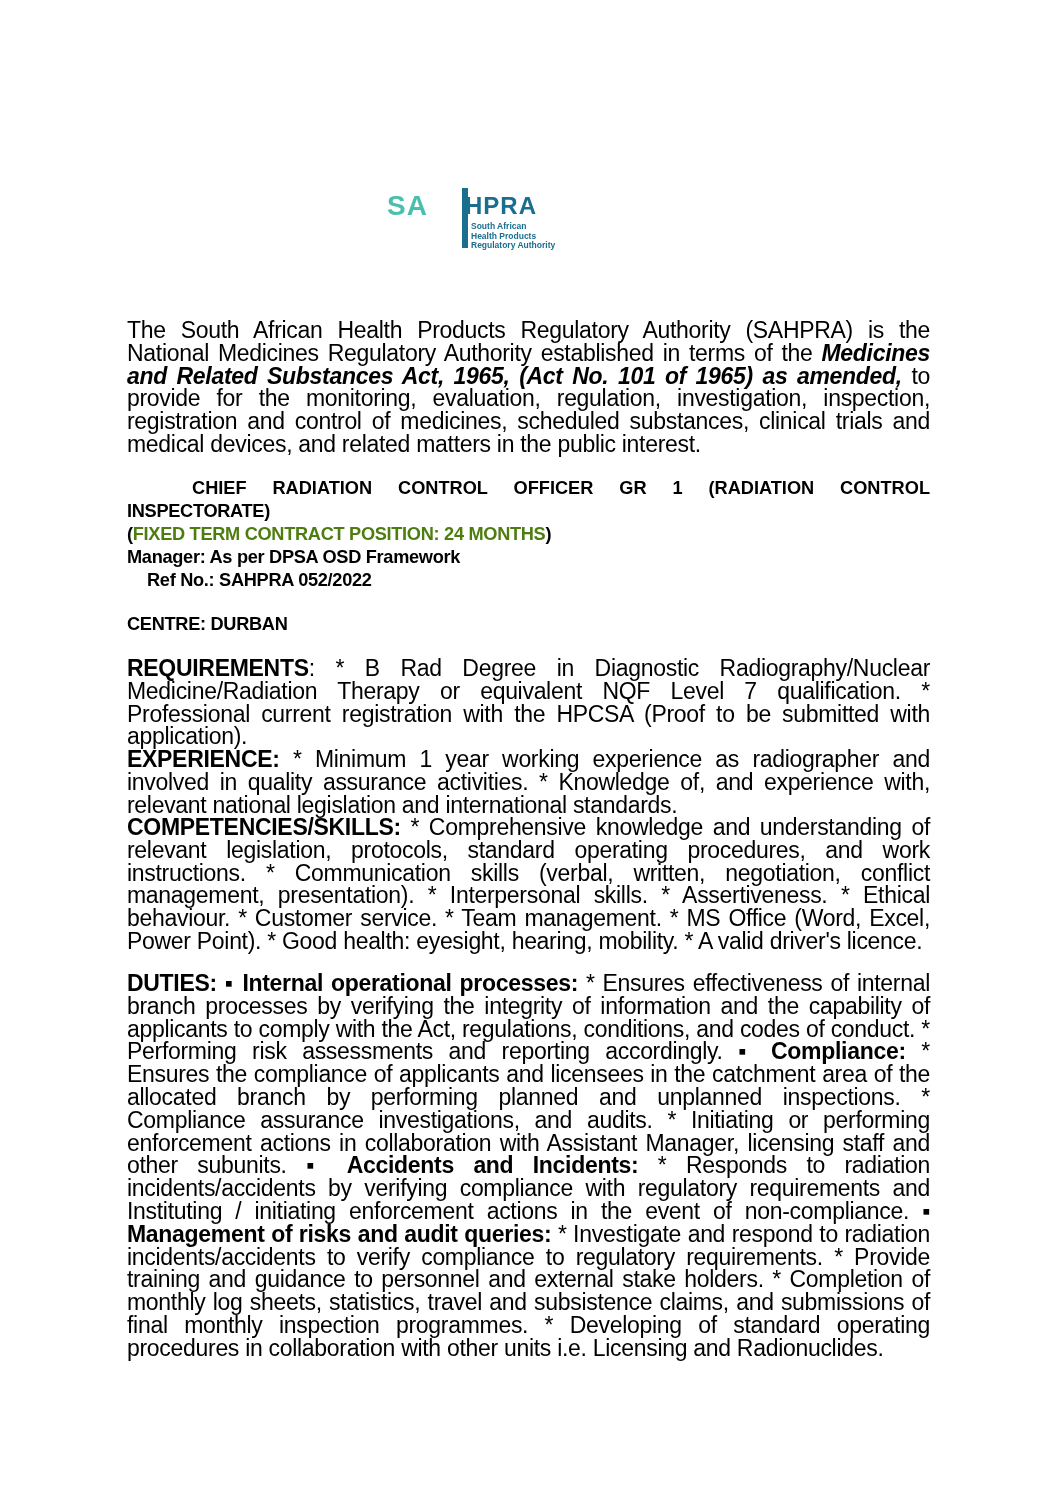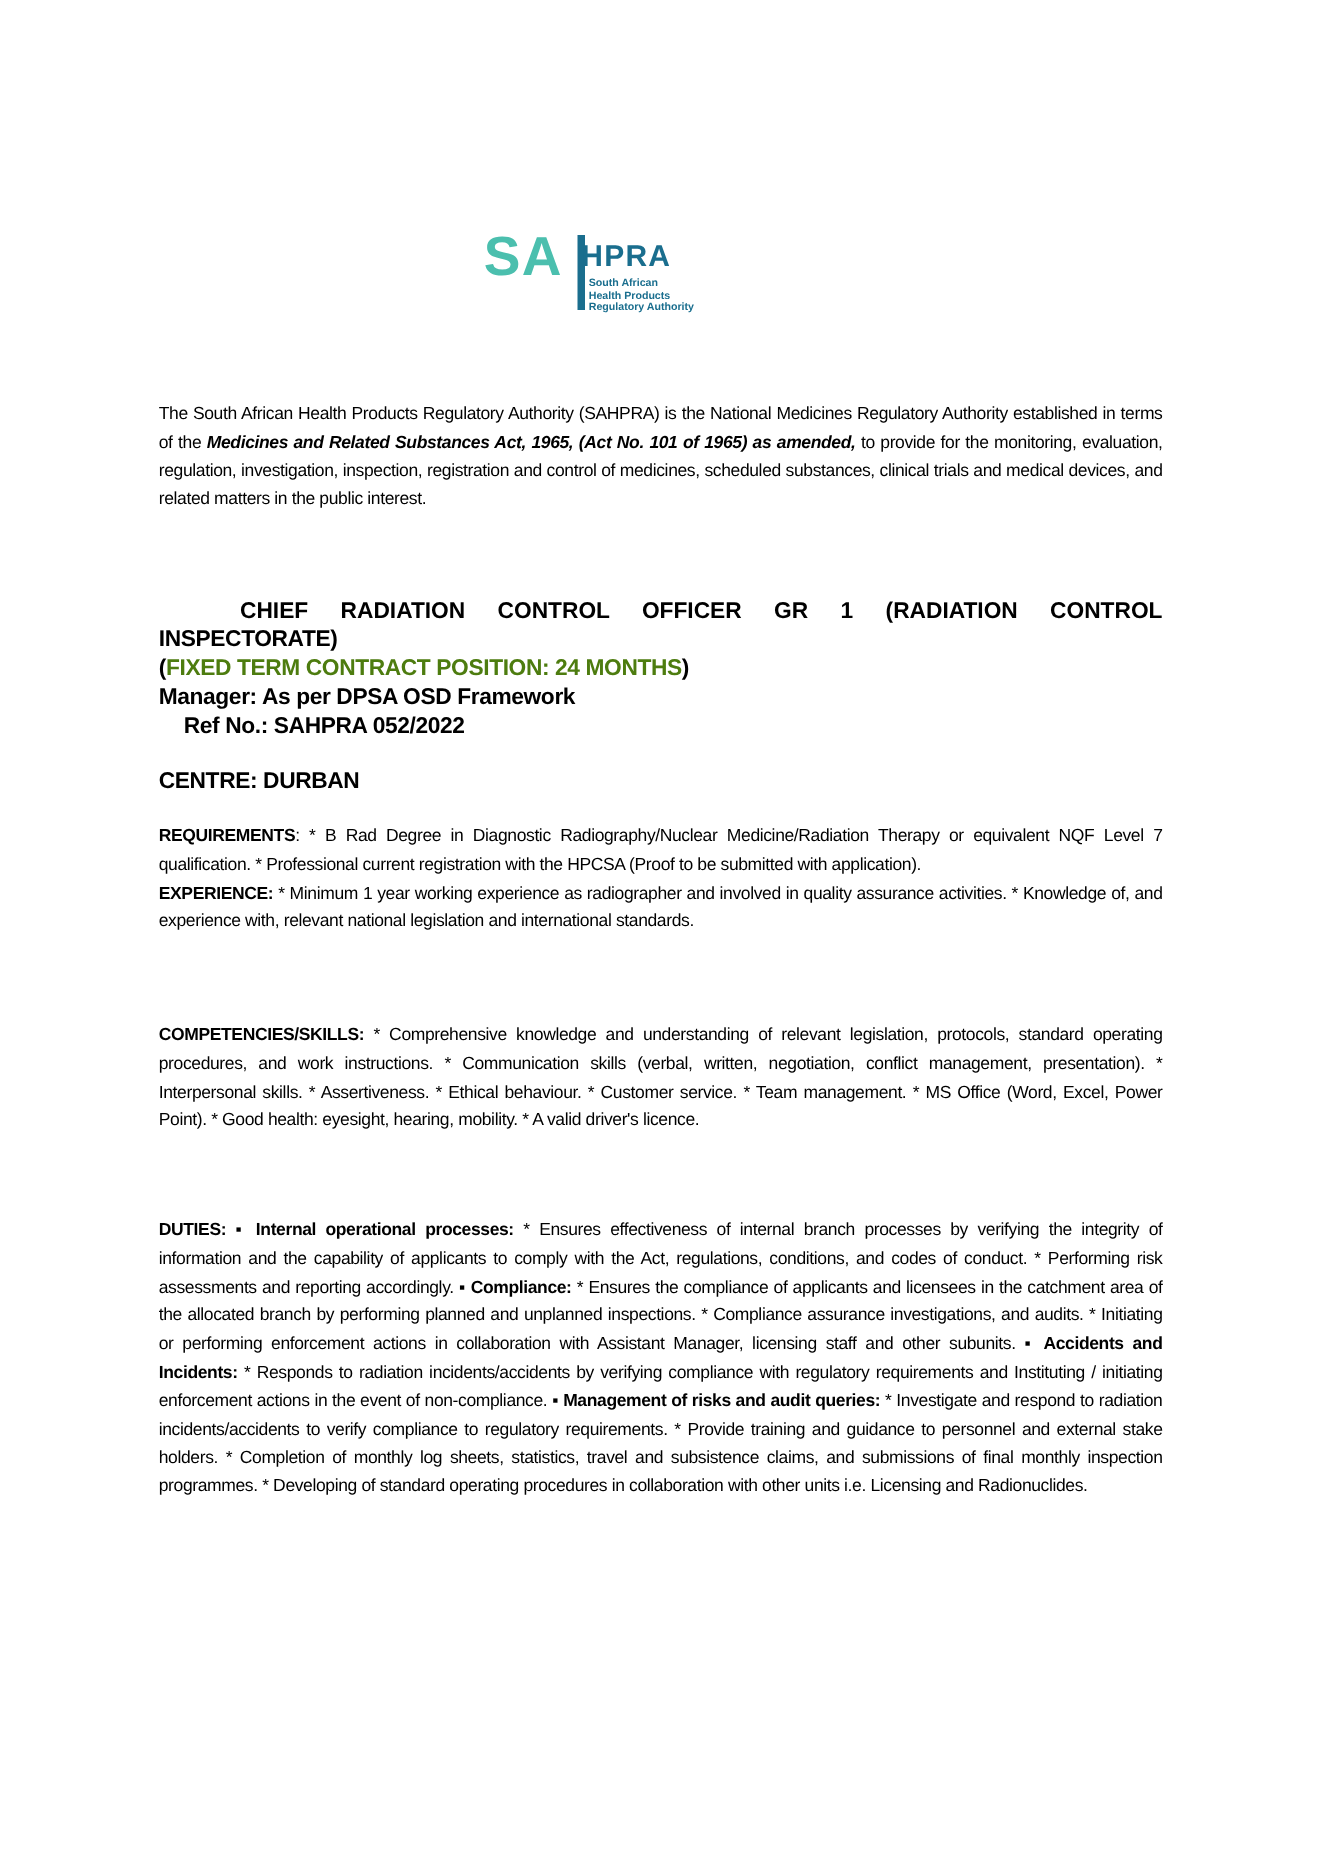--- a/index.html
+++ b/index.html
@@ -1,26 +1,26 @@
 <!DOCTYPE html>
 <html><head>
   <meta charset="utf-8">
   <style>
     html, body { margin: 0; padding: 0; background: #ffffff; }
     body { width: 1058px; height: 1497px; position: relative; overflow: hidden;
            font-family: "Liberation Sans", sans-serif; color: #000; }
     .logo { position: absolute; left: 387px; top: 186px; width: 190px; height: 70px; }
-    .logo-sa { position: absolute; left: 0; top: 0; font-size: 44px; font-weight: bold;
+    .logo-sa { position: absolute; left: 0; top: 0; font-size: 28px; font-weight: bold;
                color: #4bbfae; letter-spacing: 1px; line-height: 40px; }
     .logo-hpra { position: absolute; left: 78px; top: 0; font-size: 24px; font-weight: bold;
                  color: #1a6e8e; letter-spacing: 1px; line-height: 40px; }
     .logo-bar { position: absolute; left: 75px; top: 2px; width: 6px; height: 60px; background: #1a6e8e; }
     .logo-sub { position: absolute; left: 84px; top: 36px; font-size: 8.5px; font-weight: bold;
                 color: #1a6e8e; line-height: 9.5px; }
-    .para { position: absolute; left: 127px; width: 803px; font-size: 14px; line-height: 22.8px;
+    .para { position: absolute; left: 127px; width: 803px; font-size: 23px; line-height: 22.8px;
             text-align: justify; letter-spacing: -0.3px; }
     .para b { font-weight: bold; }
     .bi { font-weight: bold; font-style: italic; }
     .center { position: absolute; left: 127px; width: 803px; text-align: left;
               font-weight: bold; font-size: 18.2px; line-height: 22.8px; letter-spacing: -0.3px; }
     .title1 { position: absolute; left: 192px; width: 738px; font-weight: bold; font-size: 18.2px;
               line-height: 22.8px; text-align: justify; text-align-last: justify; }
     .red { color: #4d7c0f; }
   </style>
 </head>

